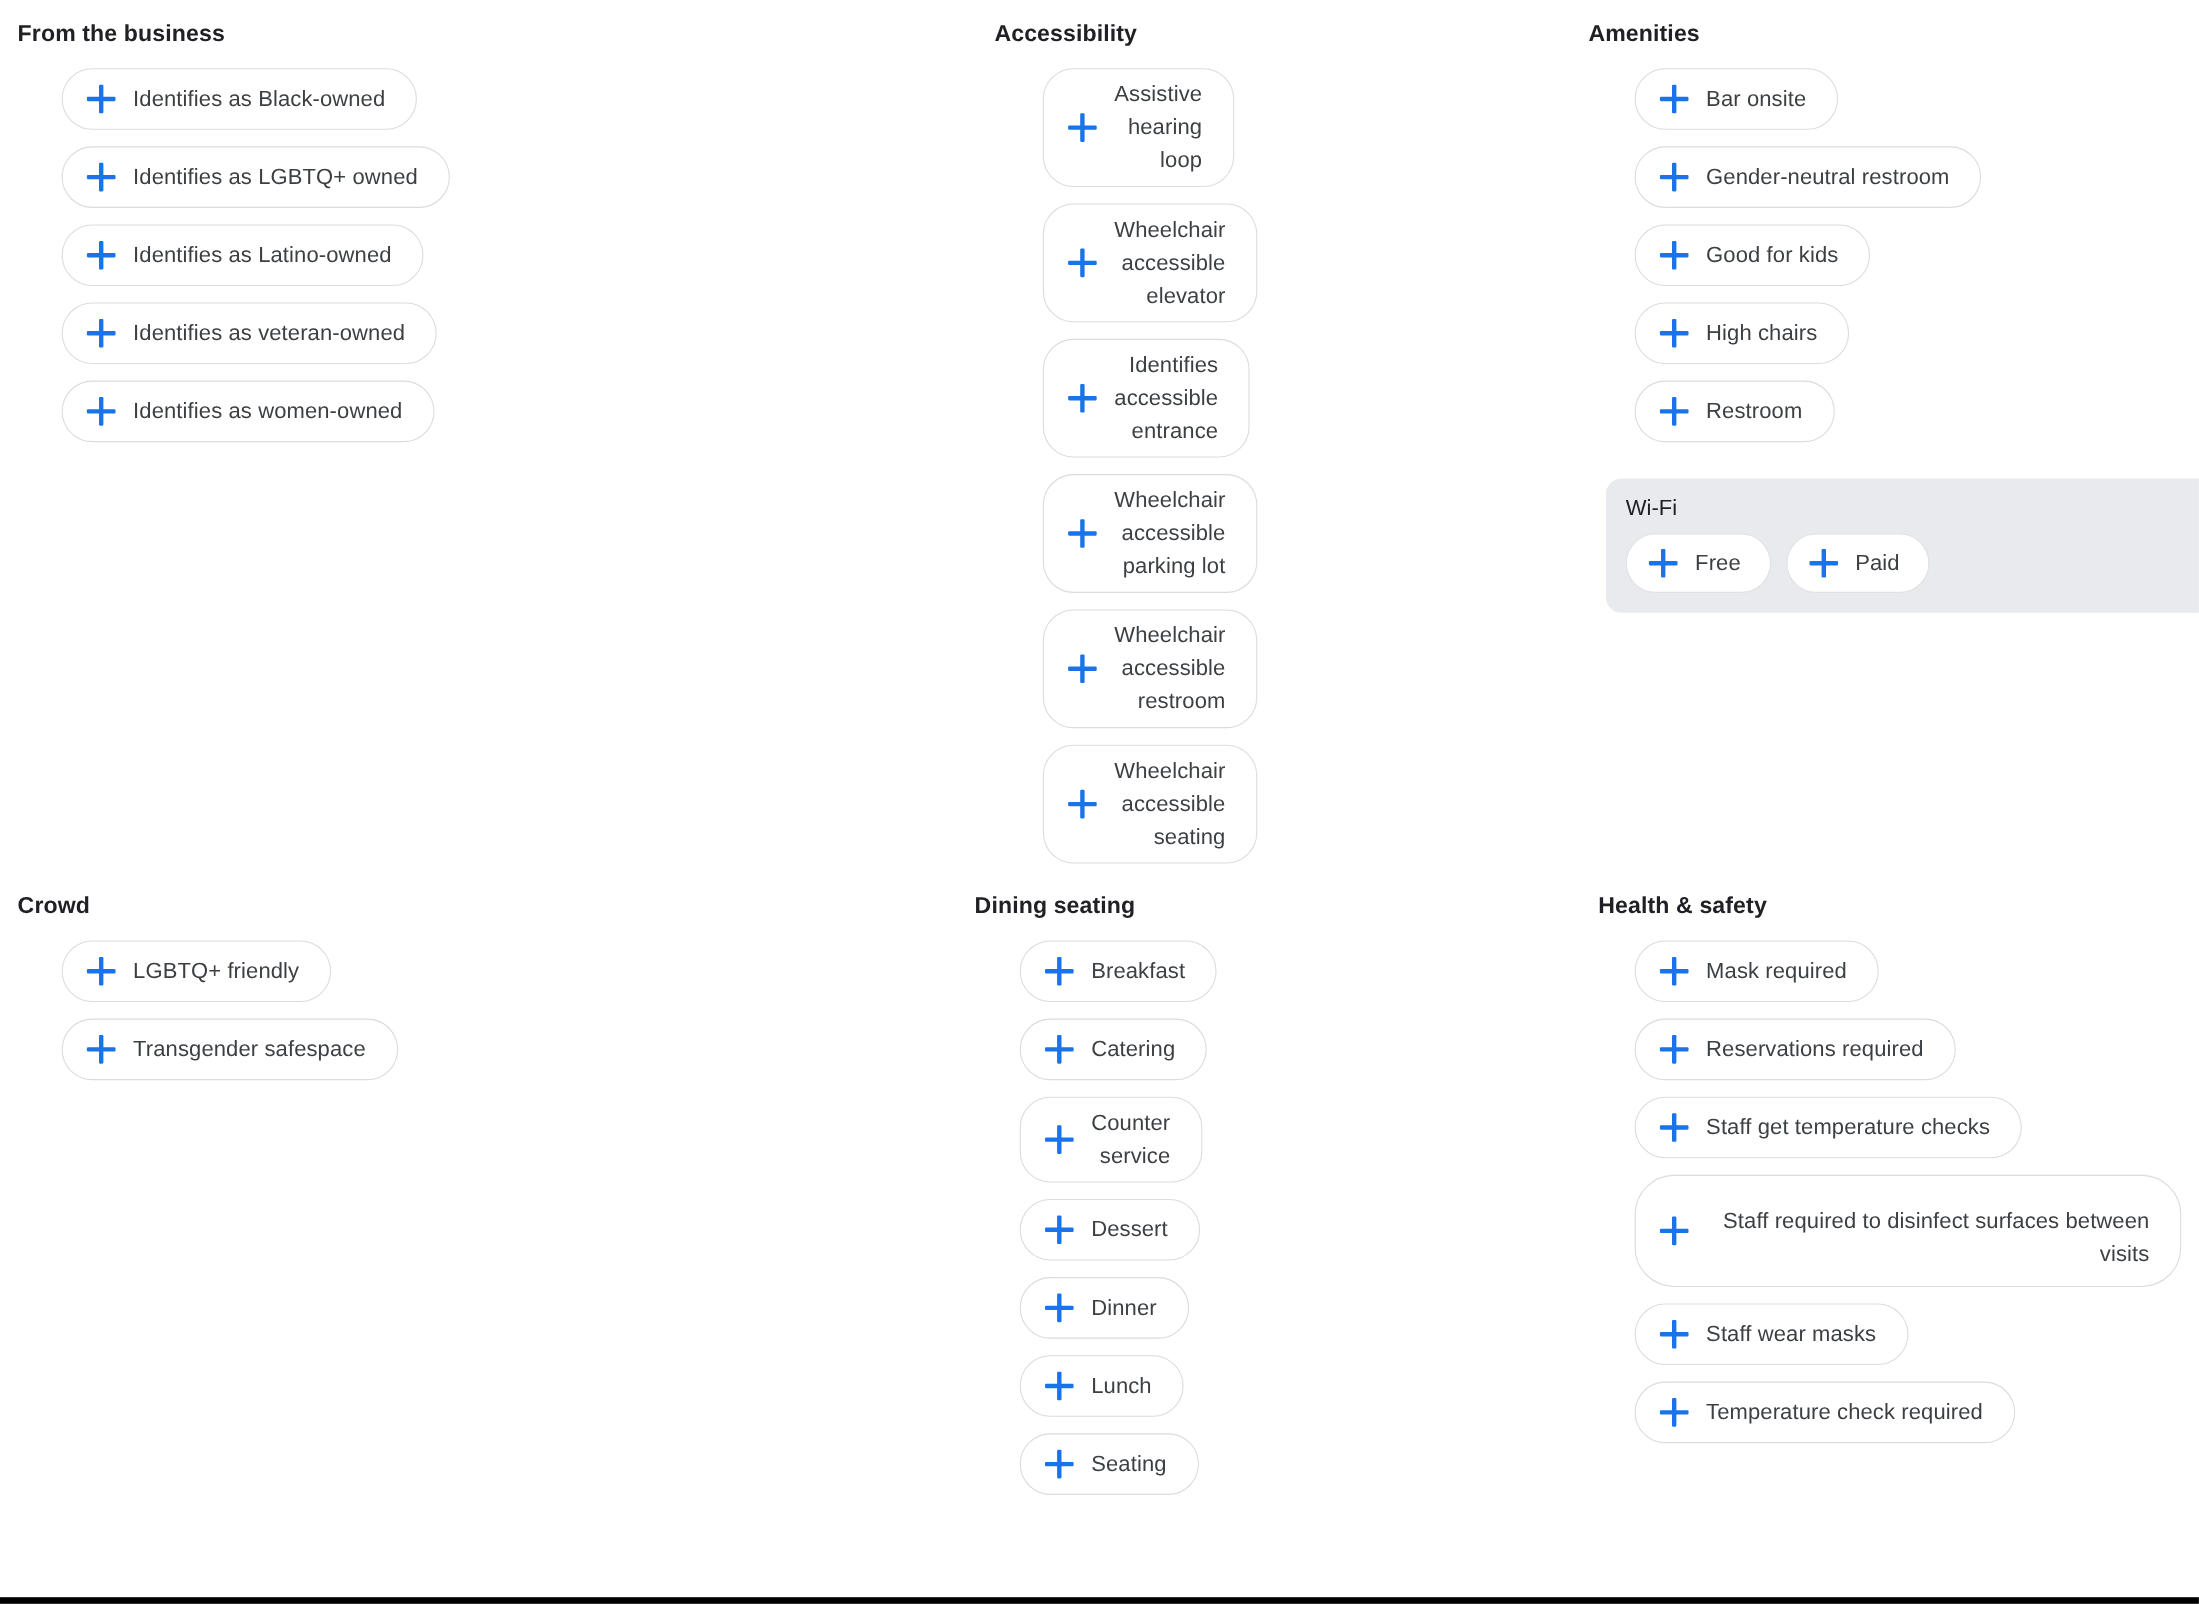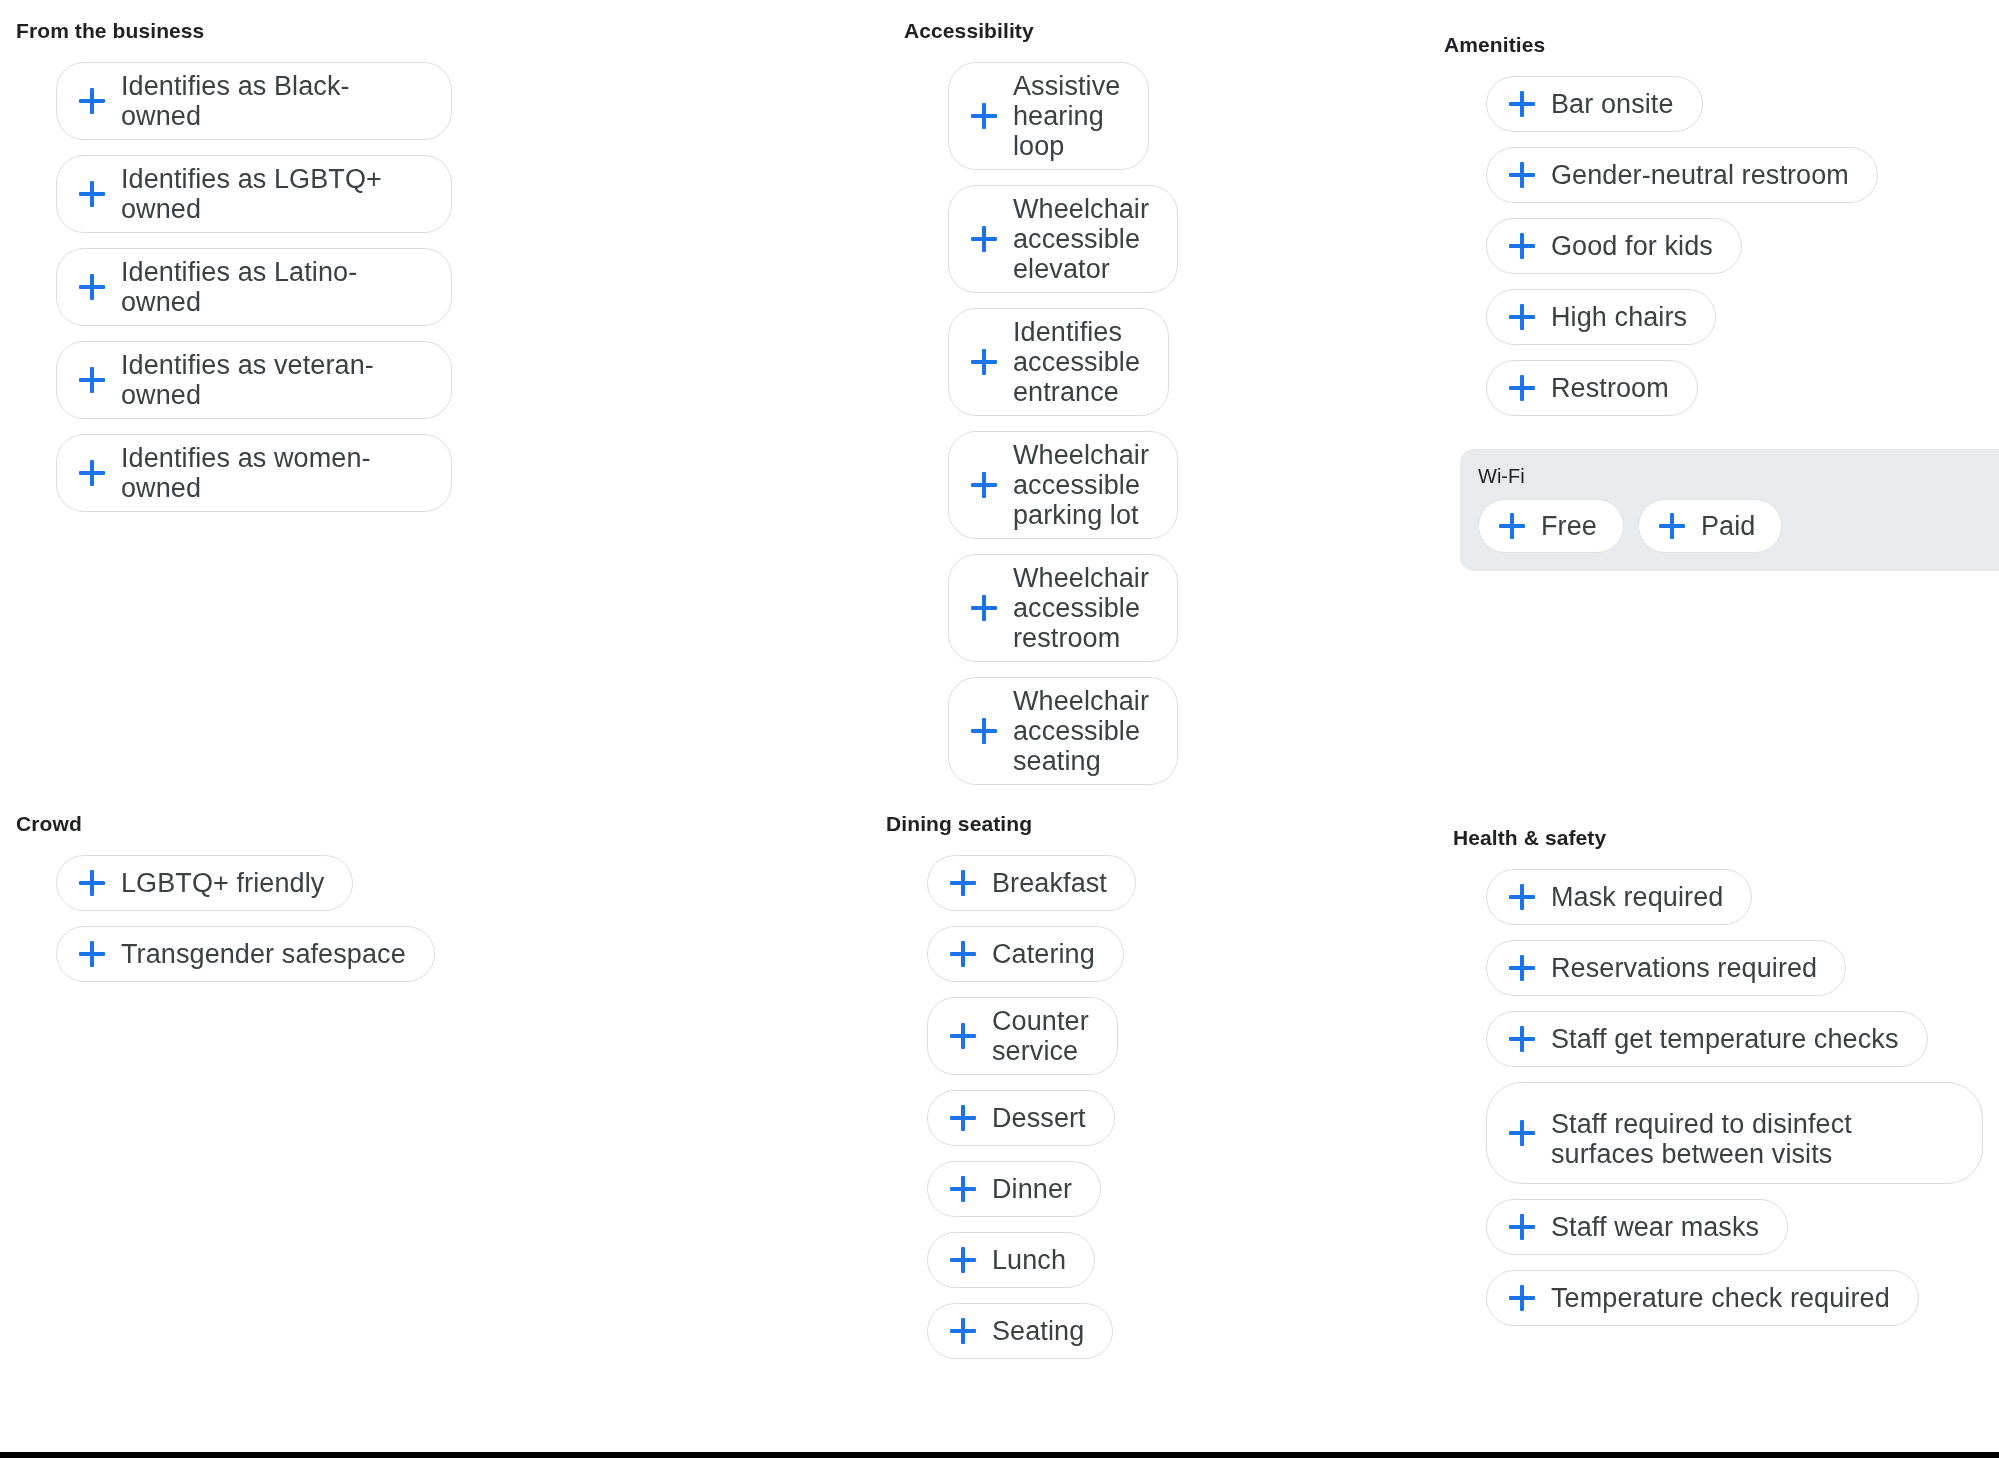--- a/index.html
+++ b/index.html
@@ -48,21 +48,21 @@
   .section-title {
     font-size: 21px;
     font-weight: bold;
     color: #202124;
     letter-spacing: 0.1px;
     line-height: 26px;
     margin: 0 0 18px 0;
     white-space: nowrap;
   }
   .col-b .section-title { padding-left: 452px; }
-  .col-c .section-title { padding-left: 496px; margin-top: 14px; }
+  .col-c .section-title { padding-left: 496px; }
   .row-2 .col-b .section-title { padding-left: 443px; }
   .row-2 .col-c .section-title { padding-left: 505px; }
 
   .chip-list {
     display: flex;
     flex-direction: column;
     align-items: flex-start;
     gap: 15px;
   }
   .col-b .chip-list { padding-left: 496px; }
@@ -78,25 +78,25 @@
     gap: 16px;
     min-height: 56px;
     padding: 8px 28px 8px 22px;
     border: 1px solid #dadce0;
     border-radius: 28px;
     background: #ffffff;
     cursor: pointer;
     max-width: 680px;
   }
   .chip .label {
-    font-size: 27px;
+    font-size: 20px;
     line-height: 30px;
     color: #3c4043;
     letter-spacing: 0.1px;
-    text-align: left;
+    text-align: right;
   }
   .chip.two-line { border-radius: 36px; padding-top: 14px; padding-bottom: 14px; }
   .chip.two-line .label { max-width: 520px; margin-top: 12px; }
 
   .plus-icon {
     flex: 0 0 auto;
     width: 26px;
     height: 26px;
     position: relative;
   }

